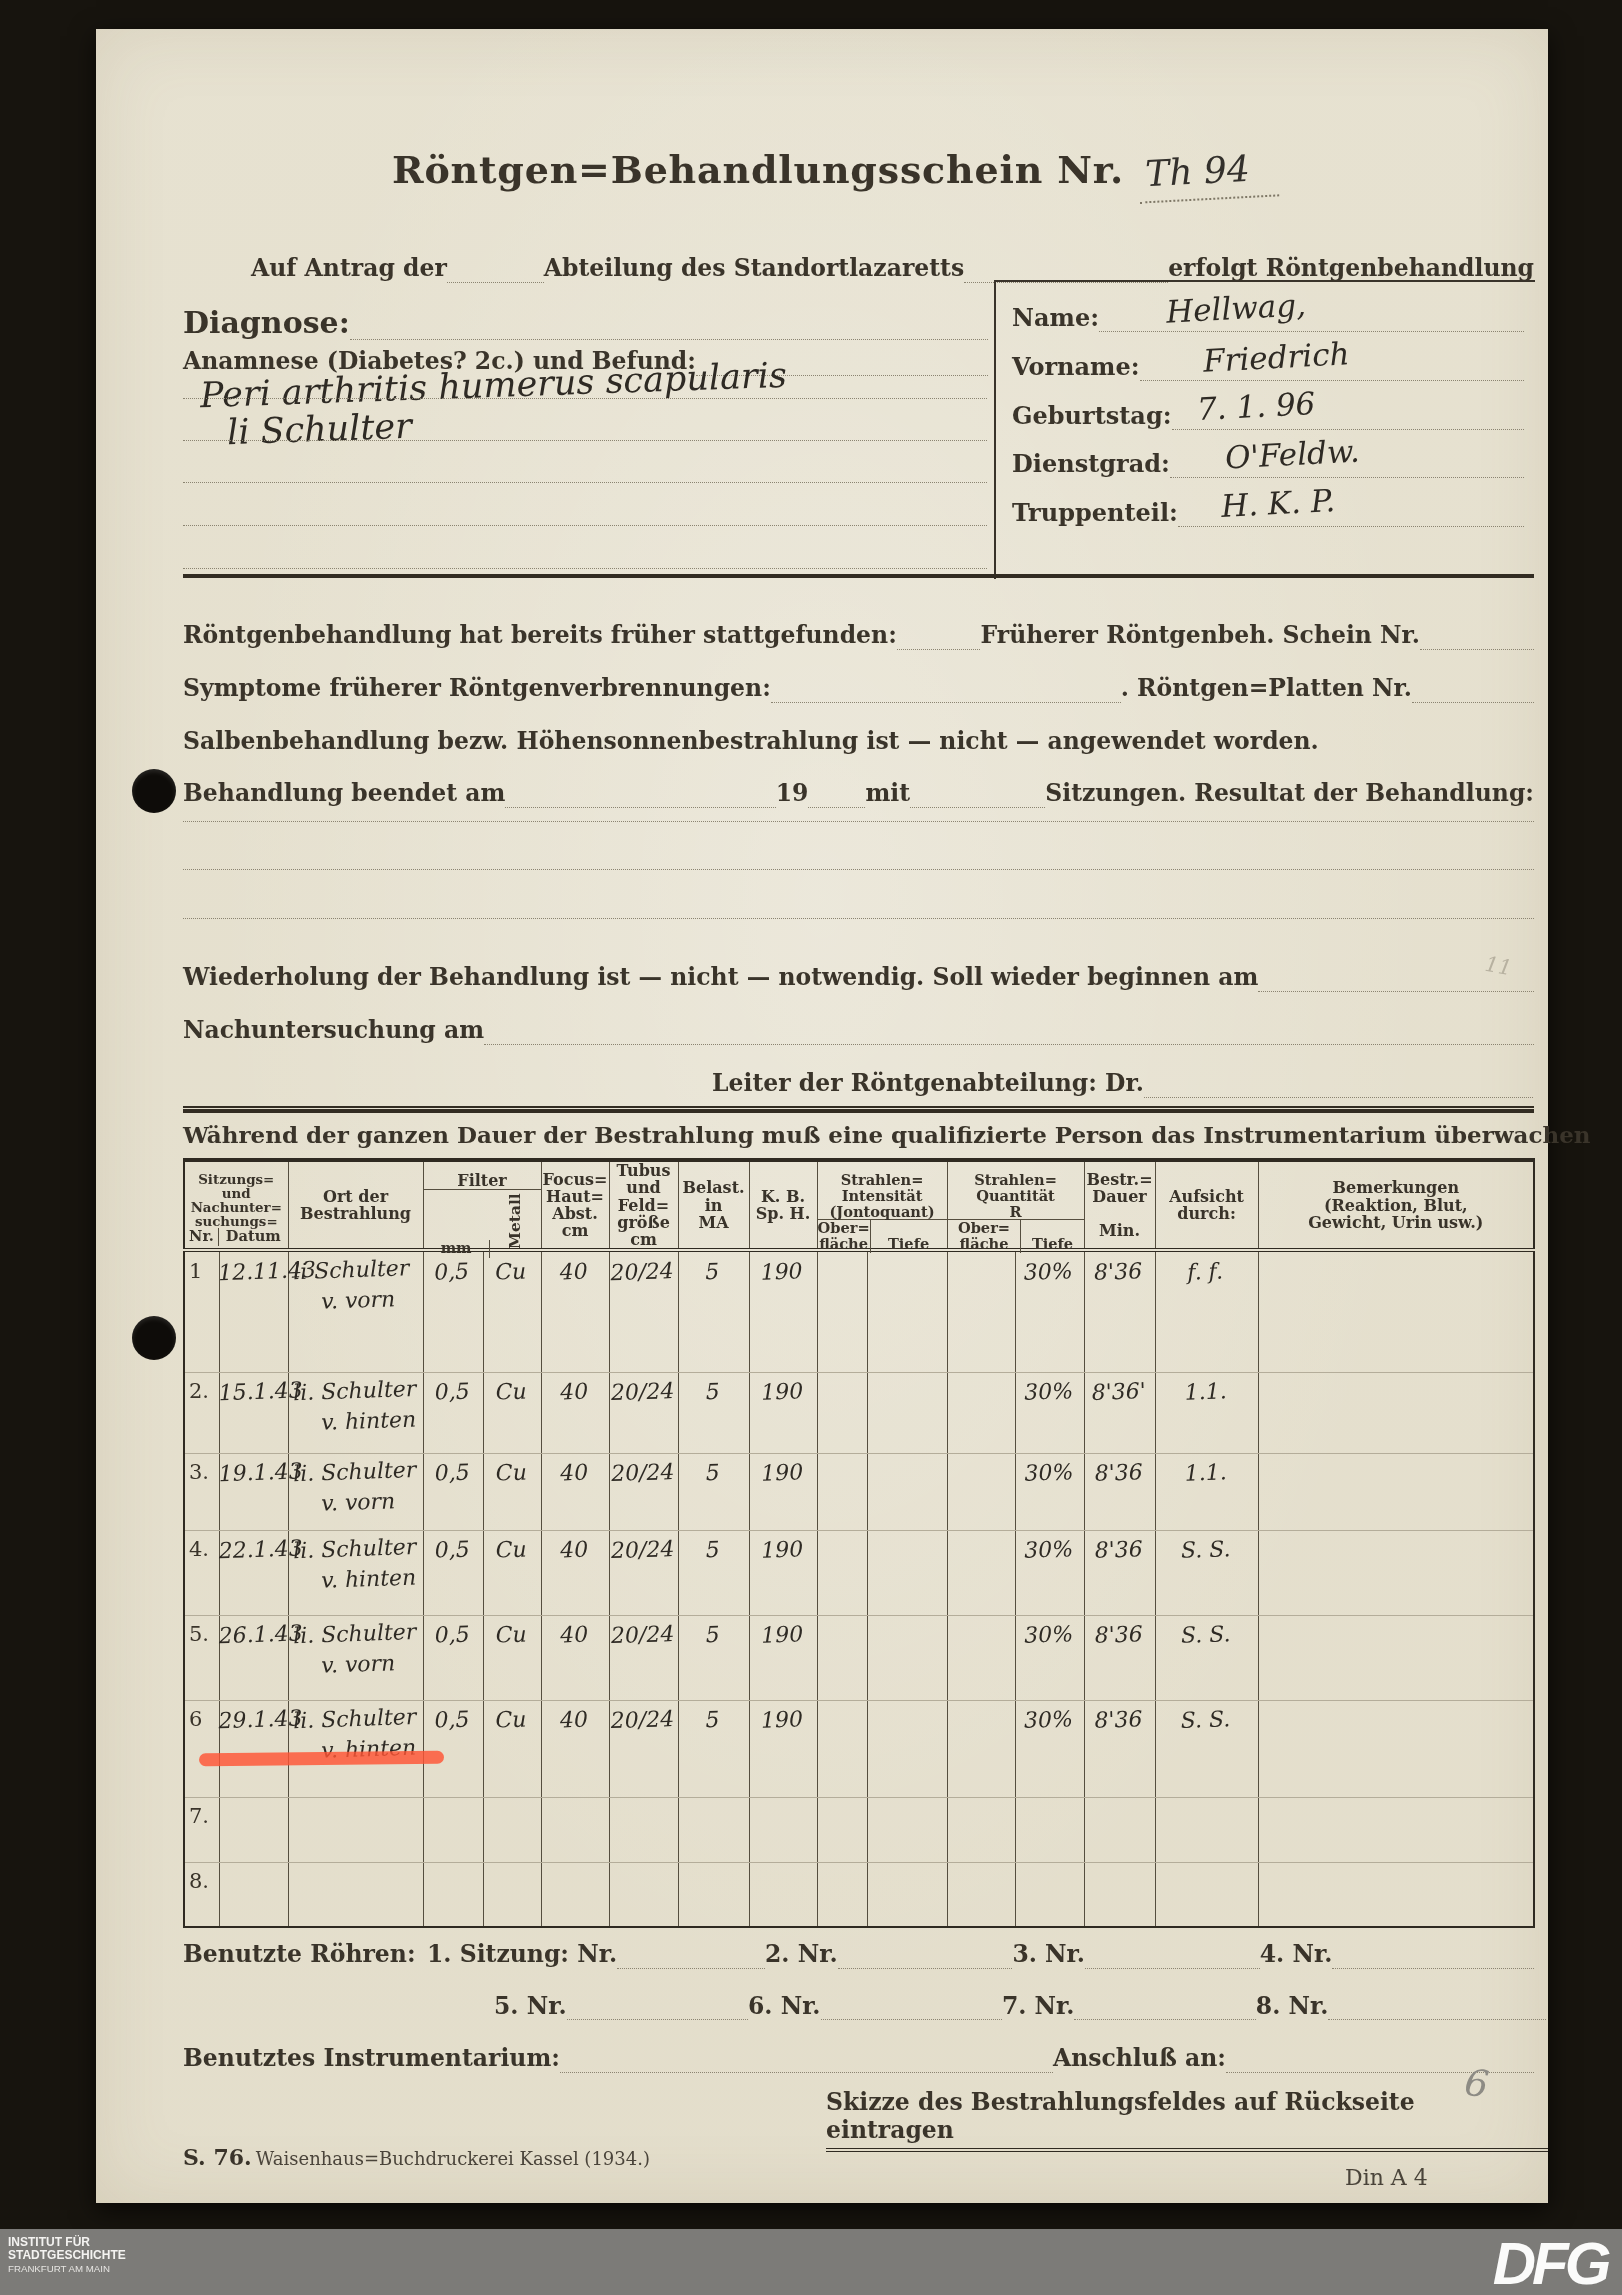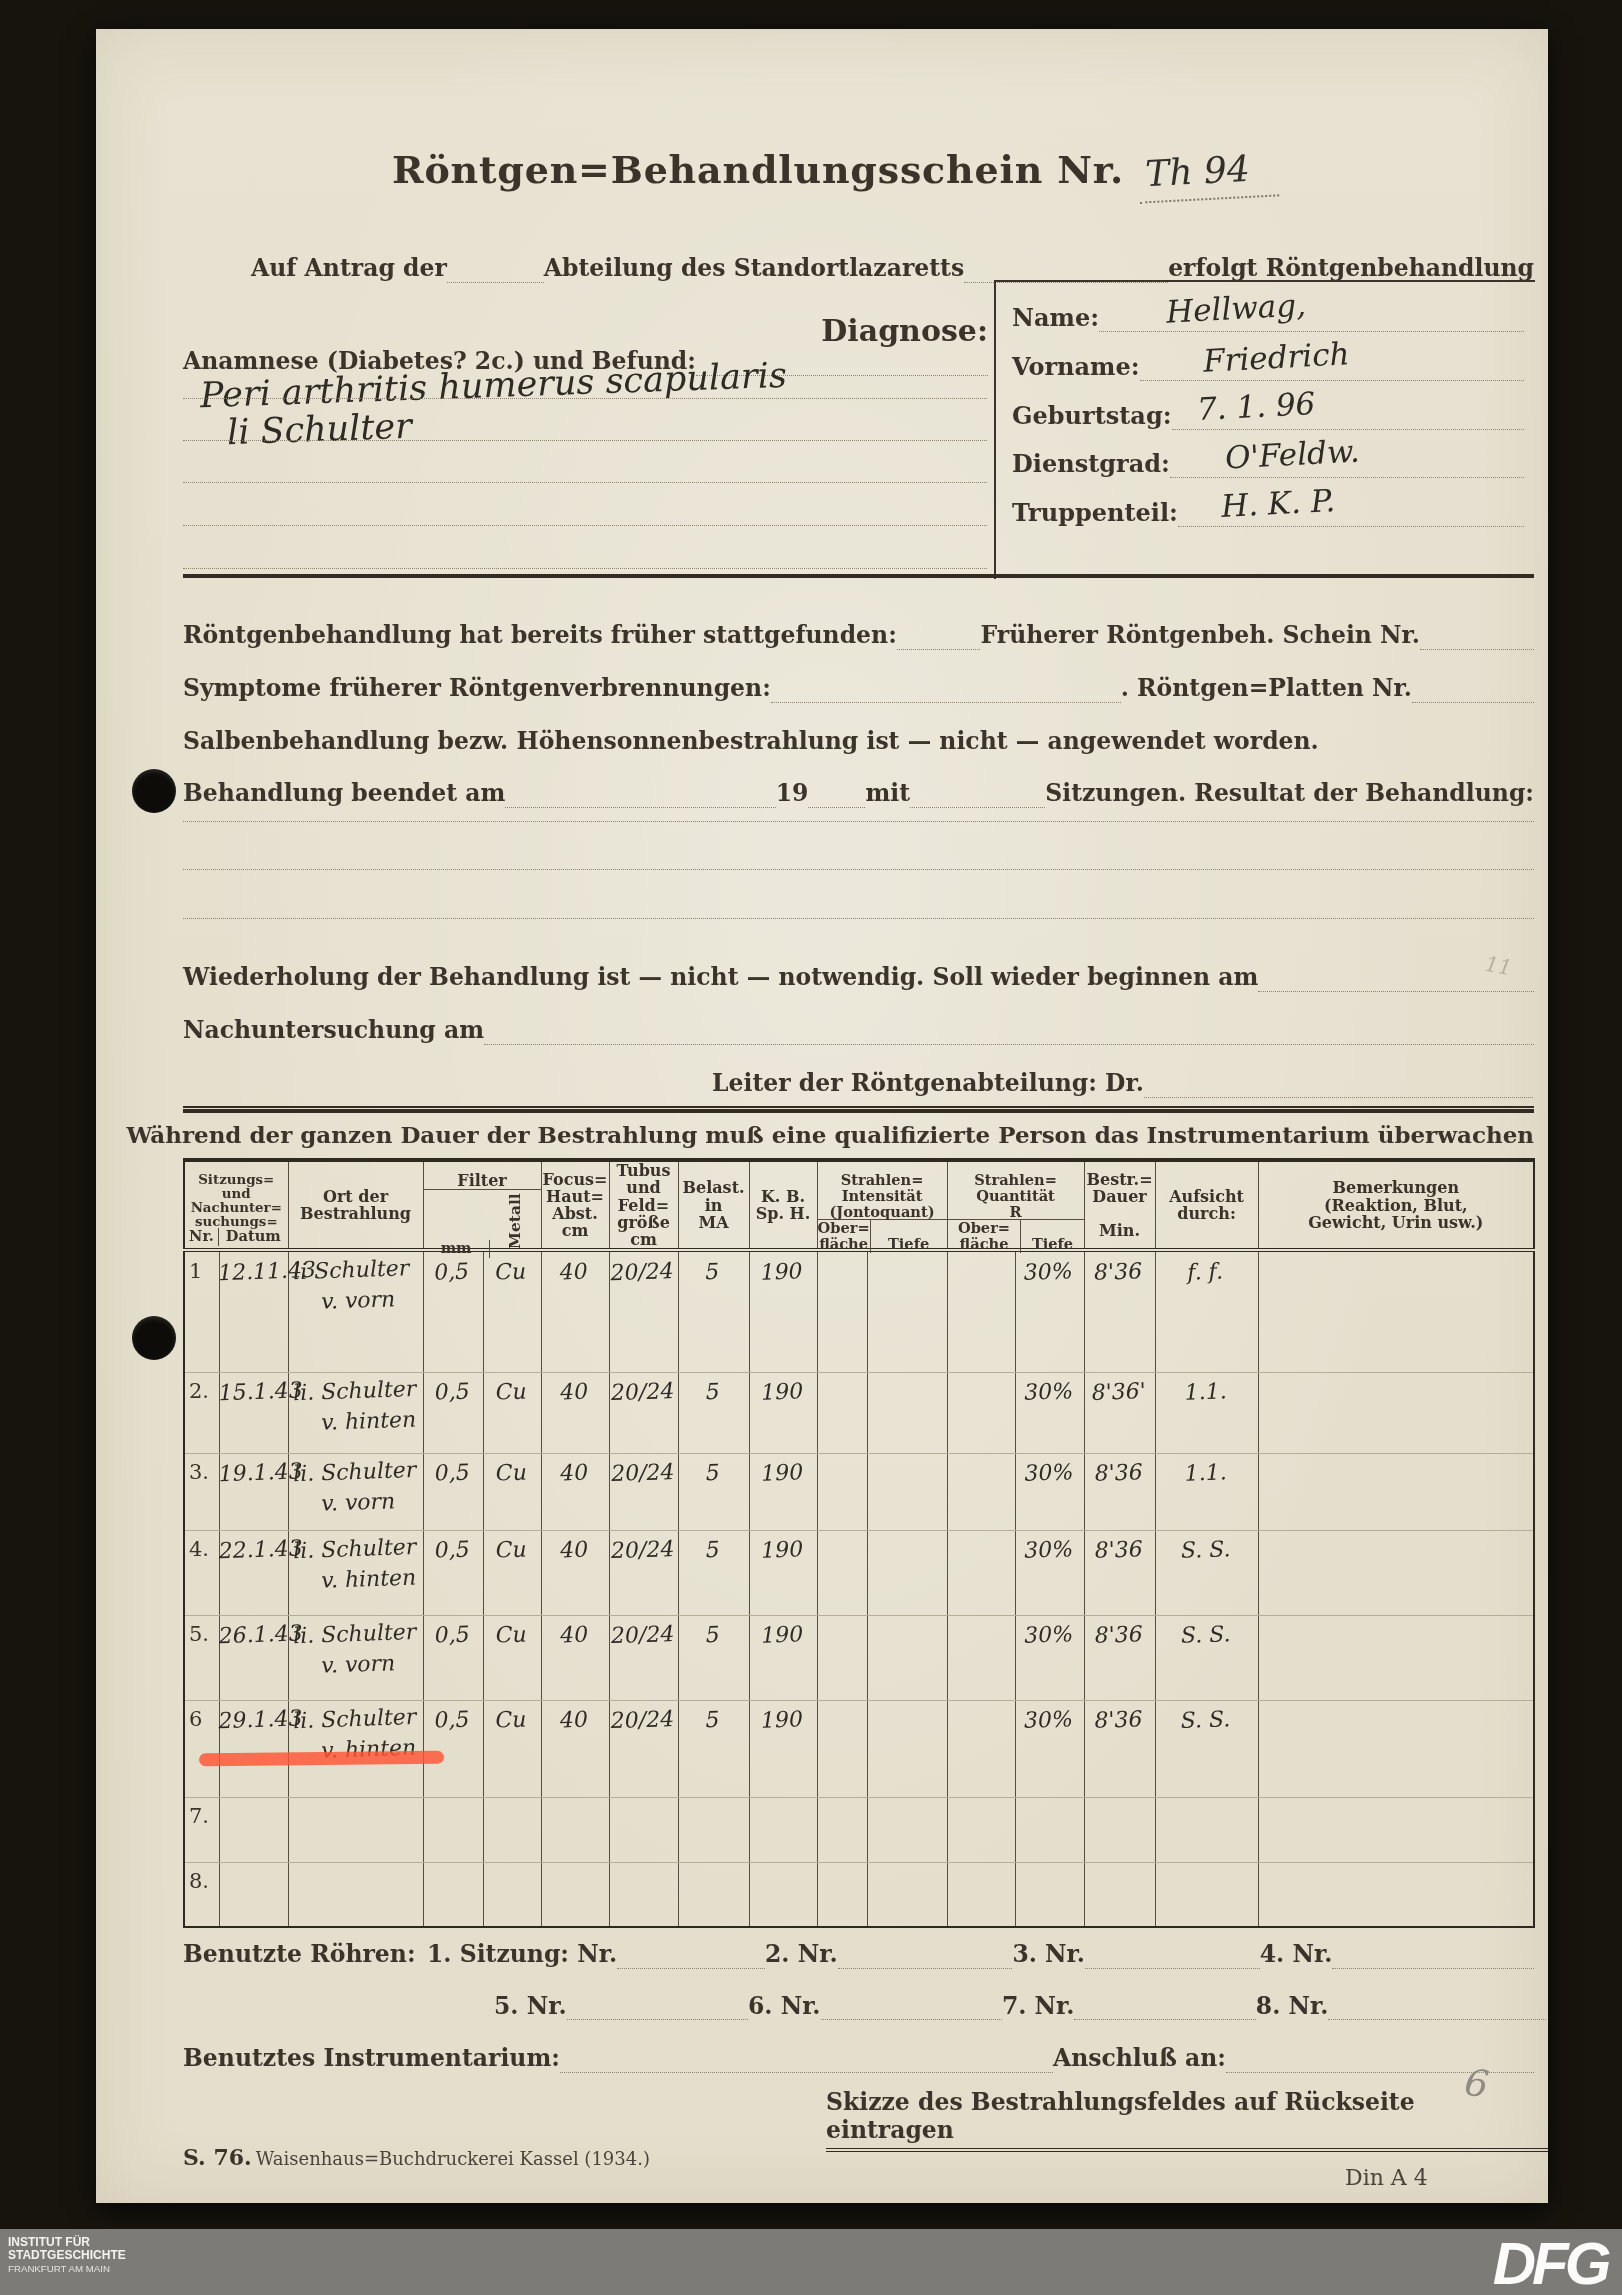--- a/index.html
+++ b/index.html
@@ -95,21 +95,21 @@
 
     <div class="line t29" style="top:225px;">
       <span style="width:68px;"></span>
       <span class="frak">Auf Antrag der</span>
       <span class="dots" style="width:97px;"></span>
       <span class="frak">Abteilung des Standortlazaretts</span>
       <span class="dots fill"></span>
       <span class="frak">erfolgt Röntgenbehandlung</span>
     </div>
 
-    <div class="line" style="top:284px;width:805px;flex-direction:column;">
+    <div class="line" style="top:276px;width:805px;">
       <span id="diagnose-label" class="frak">Diagnose:</span>
       <span class="dots fill"></span>
     </div>
 
     <div class="line t29" style="top:318px;width:805px;">
       <span class="frak">Anamnese (Diabetes? 2c.) und Befund:</span>
       <span class="dots fill"></span>
     </div>
     <div class="hw" style="position:absolute;left:104px;top:336px;font-size:35px;transform:rotate(-2deg);white-space:nowrap;">Peri arthritis humerus scapularis</div>
     <div class="hw" style="position:absolute;left:131px;top:380px;font-size:35px;transform:rotate(-2deg);">li Schulter</div>
@@ -185,21 +185,21 @@
       <span class="frak">Wiederholung der Behandlung ist — nicht — notwendig. Soll wieder beginnen am</span>
       <span class="dots fill"></span>
     </div>
     <div class="line t29" style="top:1040px;left:616px;width:821px;">
       <span class="frak">Leiter der Röntgenabteilung: Dr.</span>
       <span class="dots fill"></span>
     </div>
 
     <div class="rule" style="left:87px;top:1077px;width:1351px;height:1.6px;"></div>
     <div class="rule" style="left:87px;top:1080px;width:1351px;height:4px;"></div>
-    <div class="line" style="top:1092px;justify-content:flex-end;">
+    <div class="line" style="top:1092px;">
       <span class="frak" style="font-size:23px;white-space:nowrap;">Während der ganzen Dauer der Bestrahlung muß eine qualifizierte Person das Instrumentarium überwachen</span>
     </div>
 
     <table id="xtable">
       <colgroup>
         <col style="width:35px">
           <col style="width:69px">
           <col style="width:135px">
         <col style="width:60px">
           <col style="width:58px">

